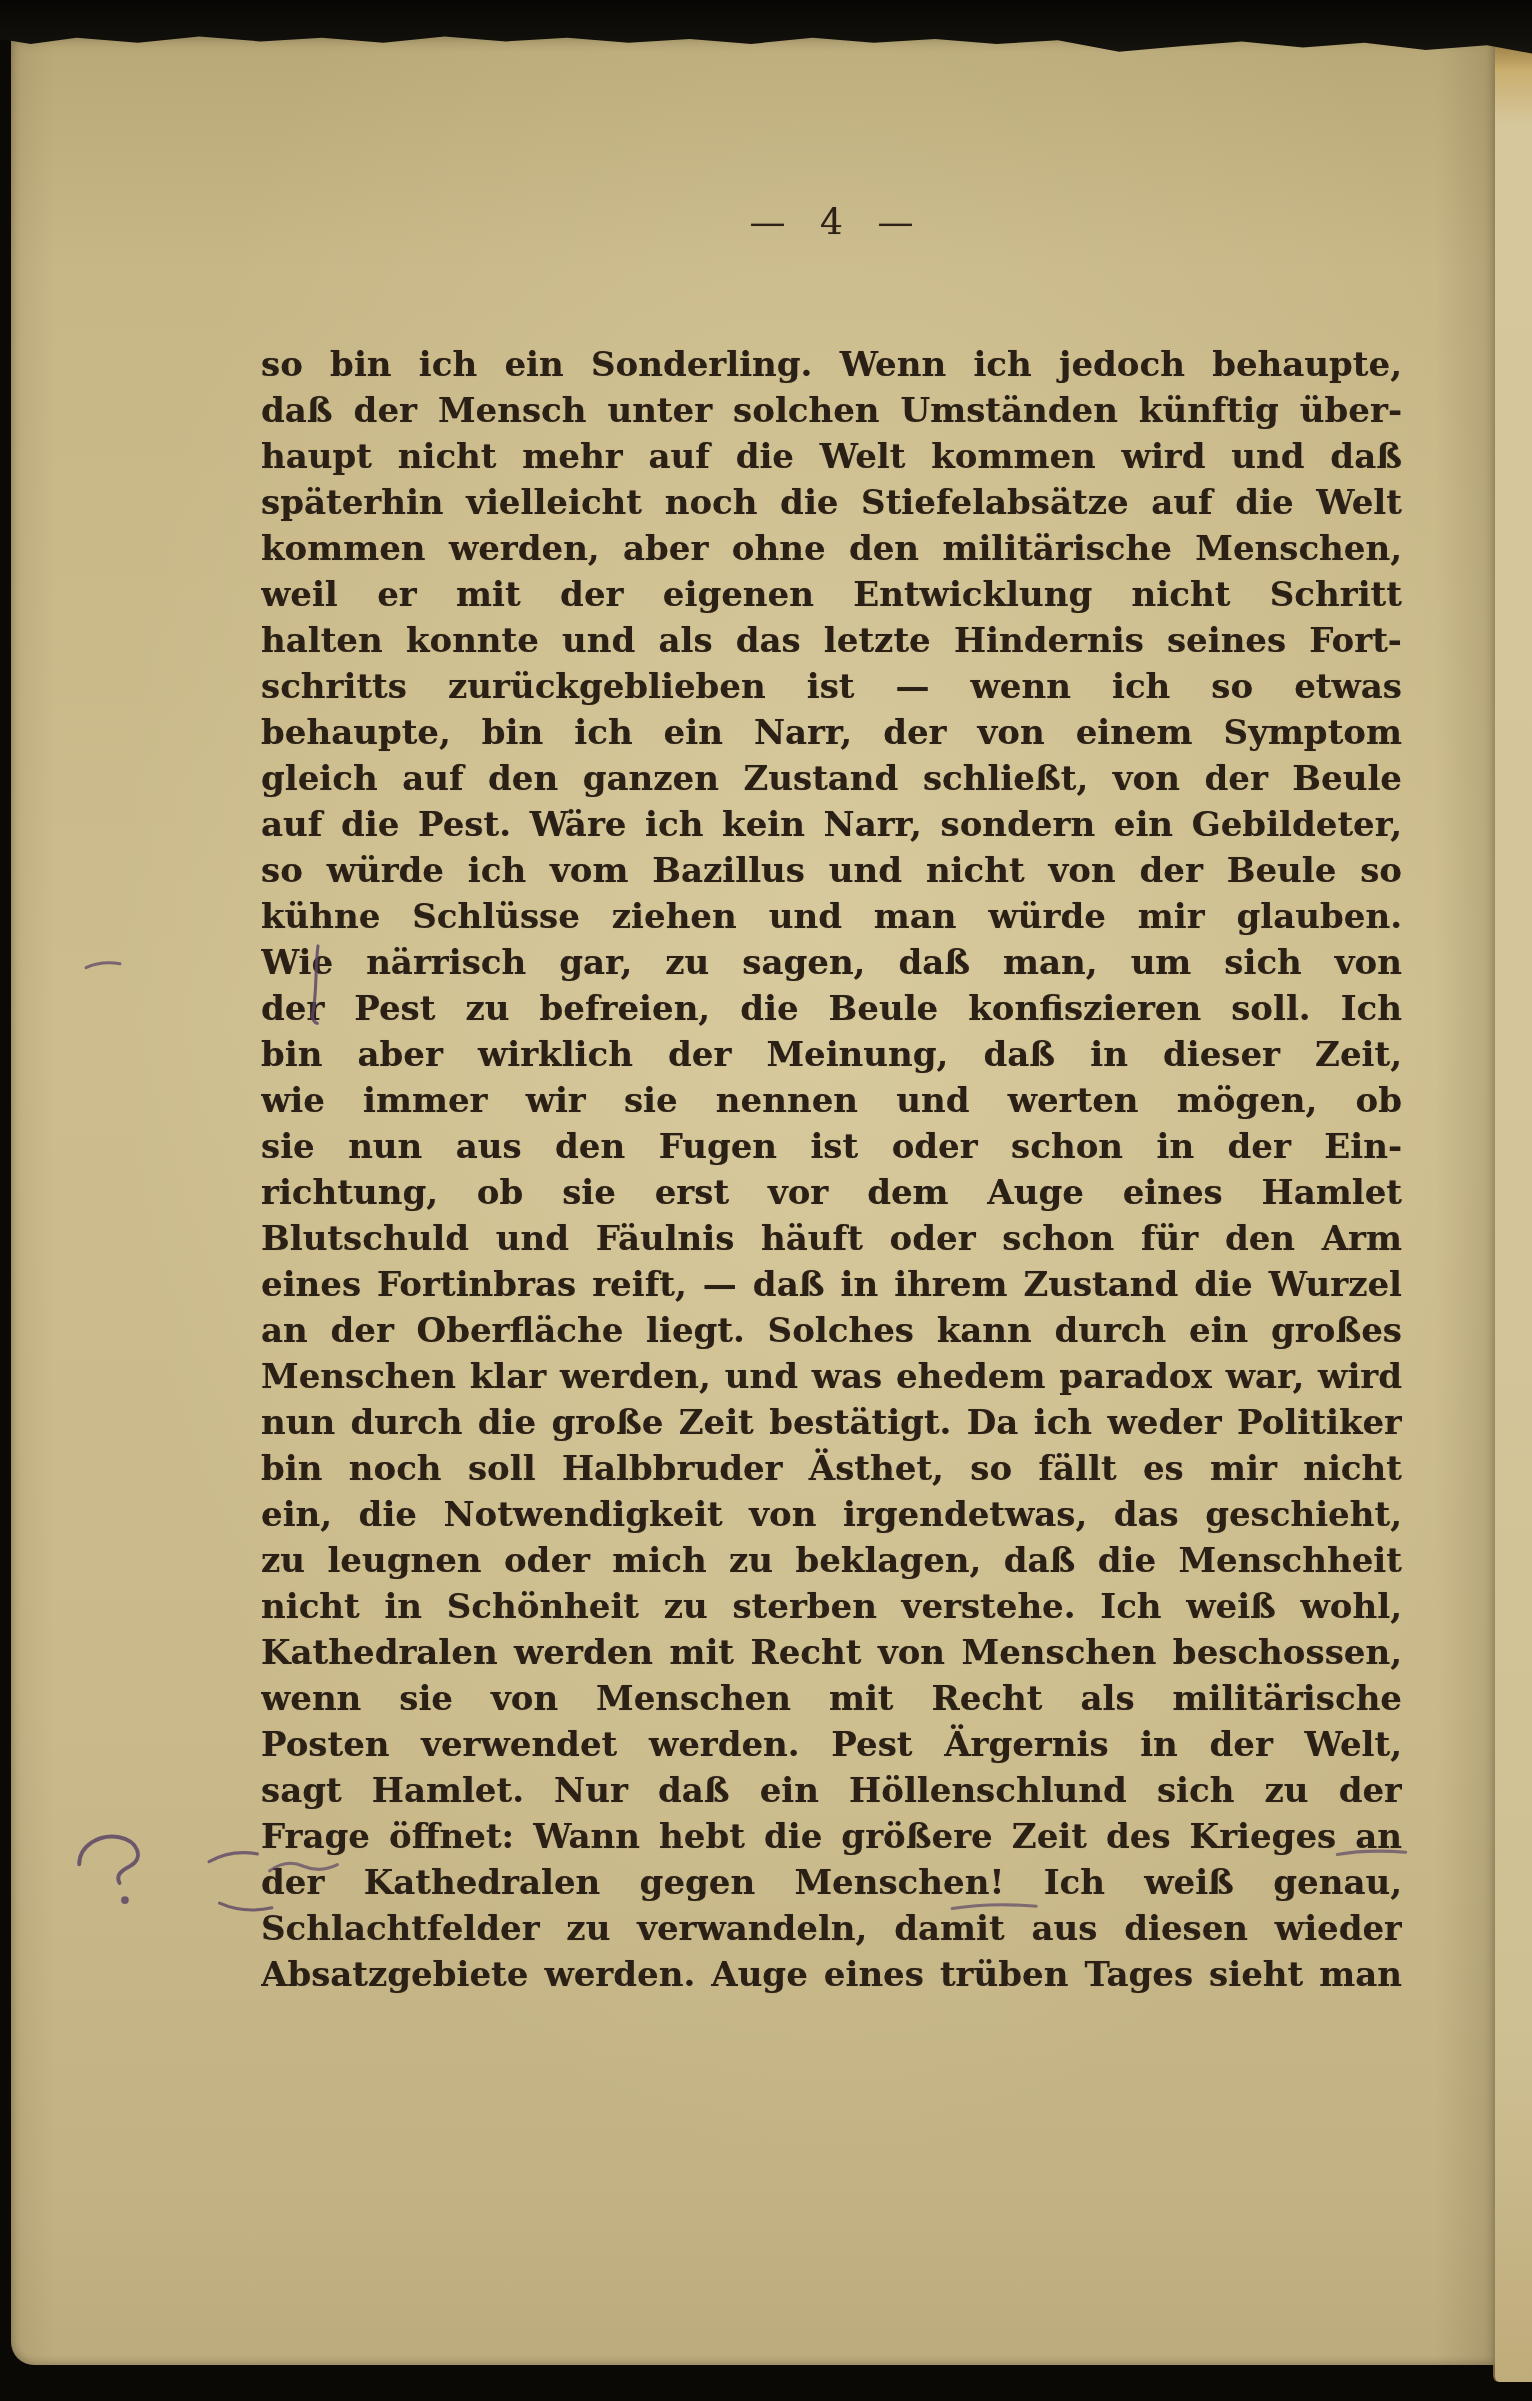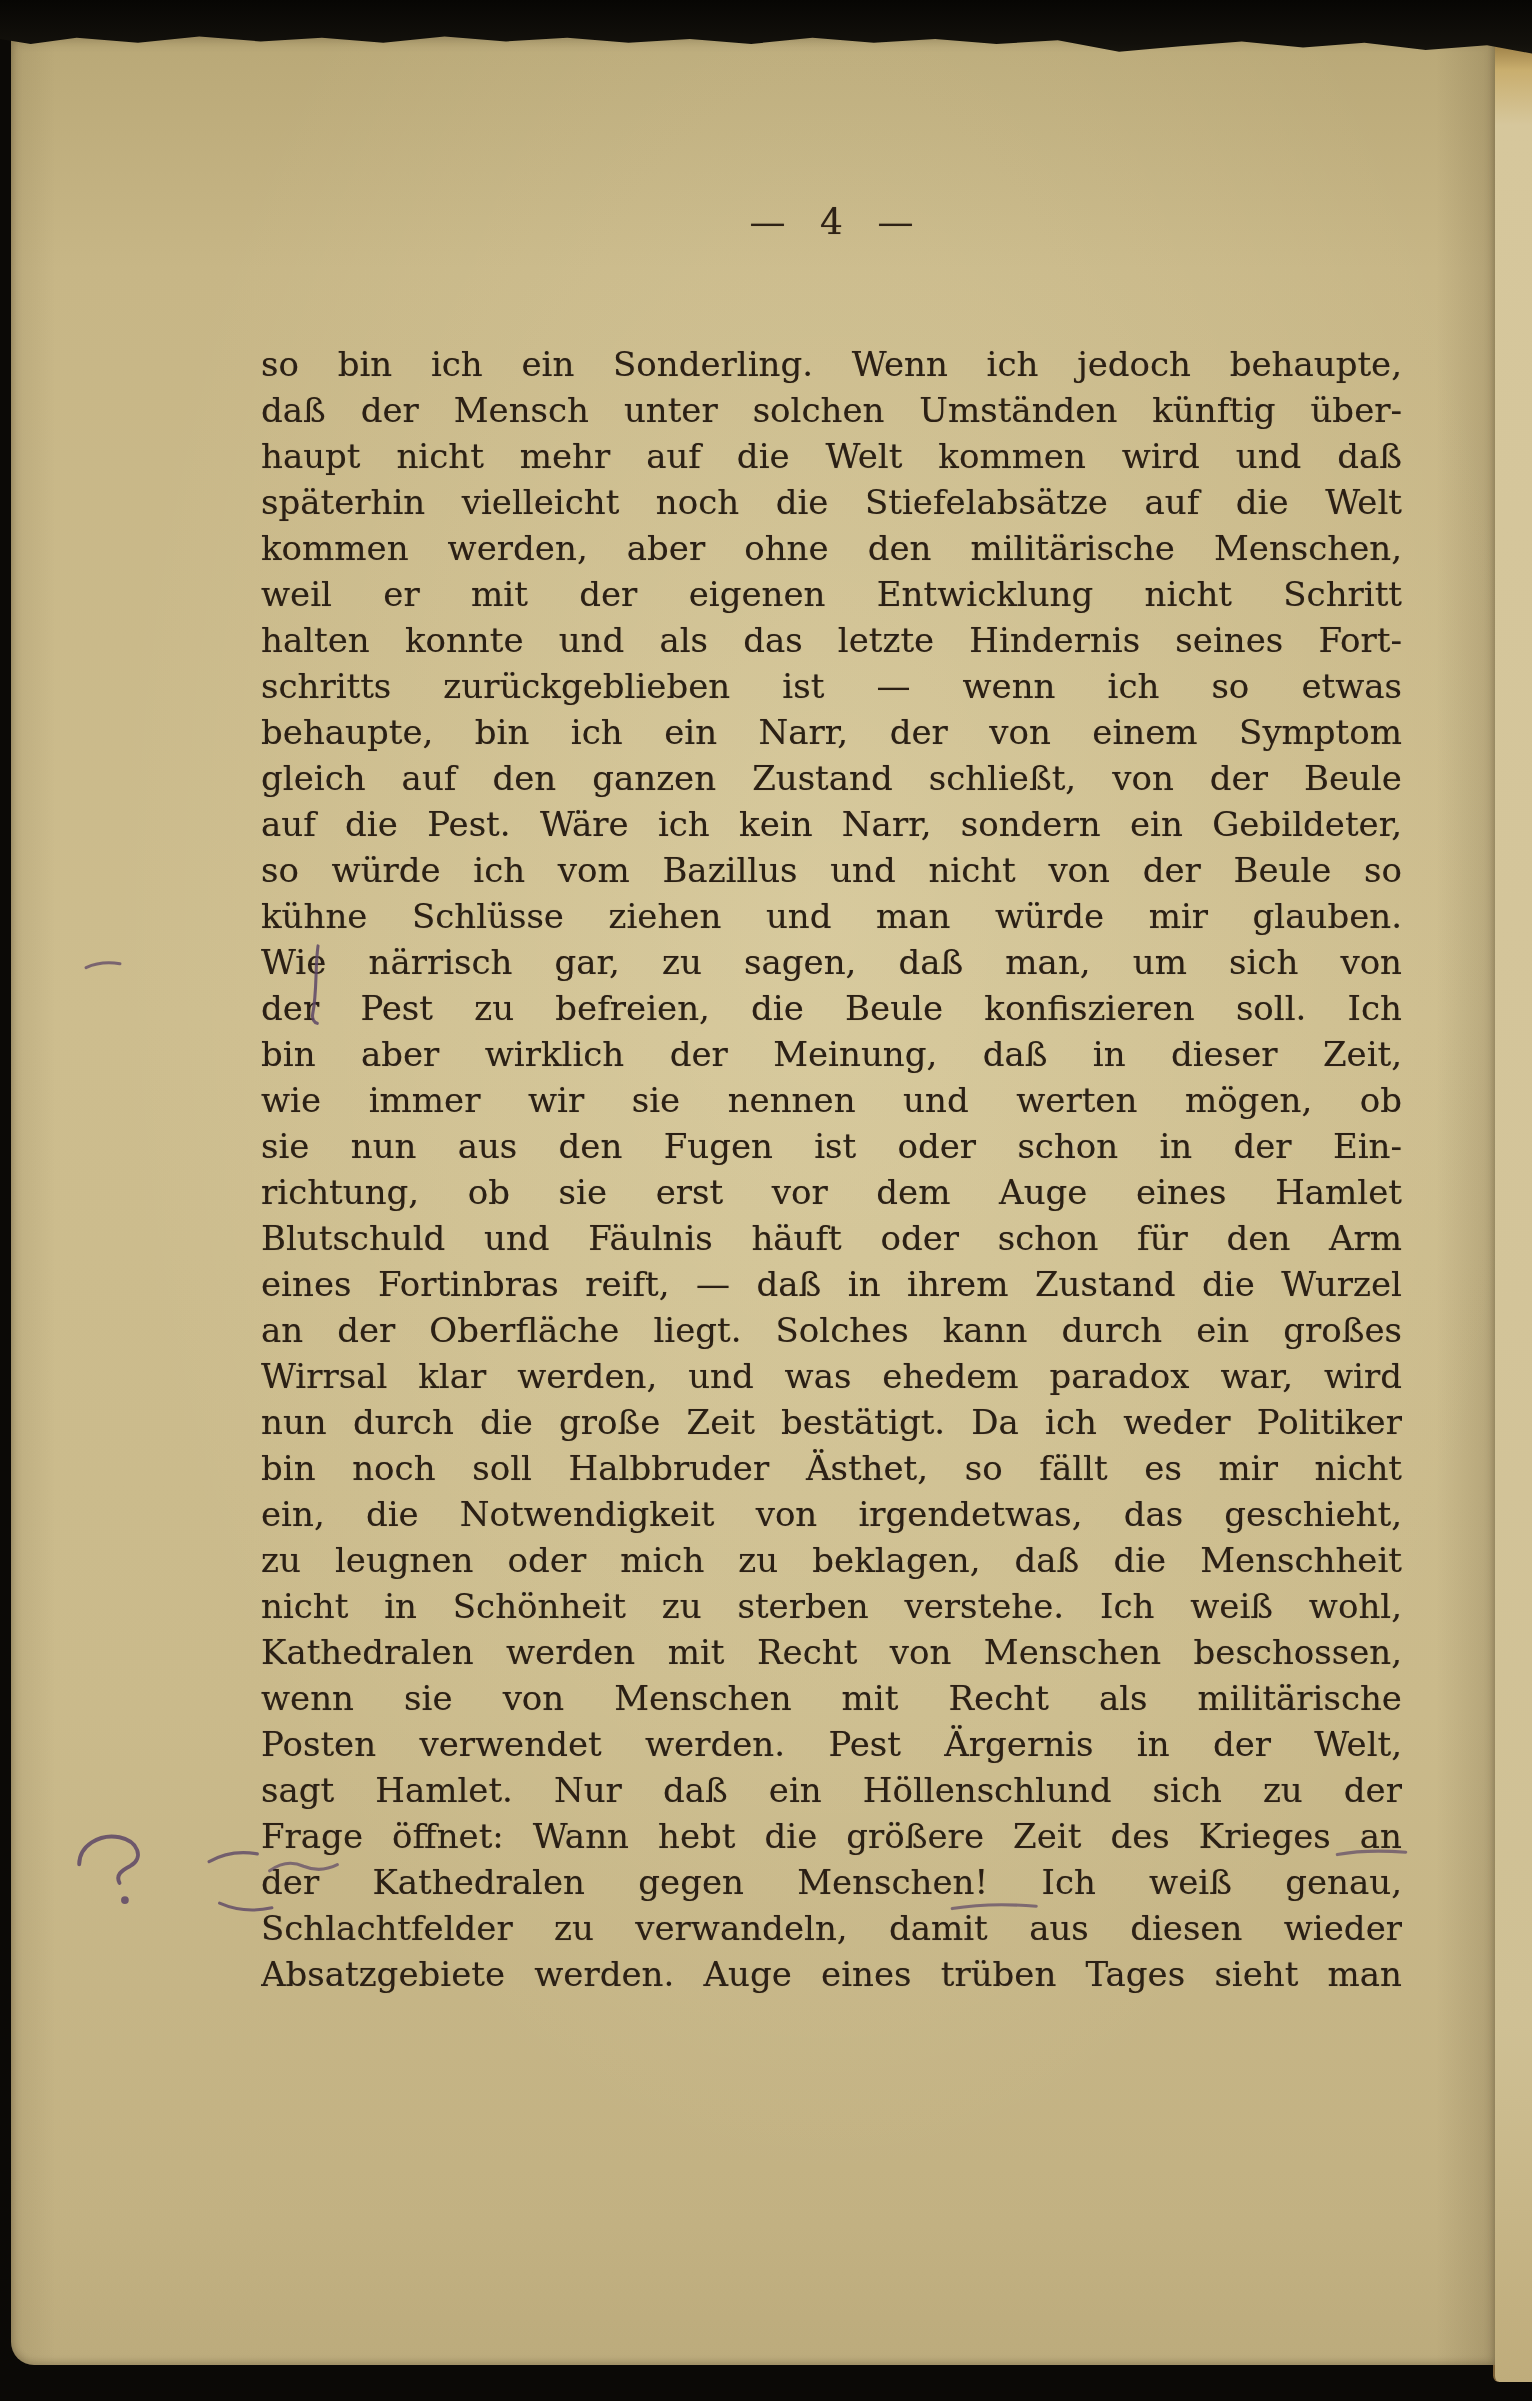--- a/index.html
+++ b/index.html
@@ -39,20 +39,21 @@
   
   .page-number{
     position:absolute;left:250px;top:165px;width:1141px;
     text-align:center;font-size:36px;color:#2e2216;word-spacing:23px;
     text-shadow:0 0 0.8px rgba(46,34,22,.45);
   }
   .text-block{
     position:absolute;left:250px;top:305px;width:1141px;
     font-size:34px;color:#2b2015;
     text-shadow:0 0 0.8px rgba(43,32,21,.4);
+    font-weight:bold;
   }
   .line{
     height:46px;line-height:46px;overflow:hidden;
     text-align:justify;text-align-last:justify;
     white-space:normal;
   }
   
   .mark{position:absolute;z-index:4;}
   .mark svg{display:block;}
   .mark path,.mark circle{stroke:#5d4766;fill:none;stroke-linecap:round;}
@@ -82,21 +83,21 @@
       <div class="line">kühne Schlüsse ziehen und man würde mir glauben.</div>
       <div class="line">Wie närrisch gar, zu sagen, daß man, um sich von</div>
       <div class="line">der Pest zu befreien, die Beule konfiszieren soll. Ich</div>
       <div class="line">bin aber wirklich der Meinung, daß in dieser Zeit,</div>
       <div class="line">wie immer wir sie nennen und werten mögen, ob</div>
       <div class="line">sie nun aus den Fugen ist oder schon in der Ein-</div>
       <div class="line">richtung, ob sie erst vor dem Auge eines Hamlet</div>
       <div class="line">Blutschuld und Fäulnis häuft oder schon für den Arm</div>
       <div class="line">eines Fortinbras reift, — daß in ihrem Zustand die Wurzel</div>
       <div class="line">an der Oberfläche liegt. Solches kann durch ein großes</div>
-      <div class="line">Wirrsal klar werden, und was ehedem paradox war, wird</div>
+      <div class="line">Menschen klar werden, und was ehedem paradox war, wird</div>
       <div class="line">nun durch die große Zeit bestätigt. Da ich weder Politiker</div>
       <div class="line">bin noch soll Halbbruder Ästhet, so fällt es mir nicht</div>
       <div class="line">ein, die Notwendigkeit von irgendetwas, das geschieht,</div>
       <div class="line">zu leugnen oder mich zu beklagen, daß die Menschheit</div>
       <div class="line">nicht in Schönheit zu sterben verstehe. Ich weiß wohl,</div>
       <div class="line">Kathedralen werden mit Recht von Menschen beschossen,</div>
       <div class="line">wenn sie von Menschen mit Recht als militärische</div>
       <div class="line">Posten verwendet werden. Pest Ärgernis in der Welt,</div>
       <div class="line">sagt Hamlet. Nur daß ein Höllenschlund sich zu der</div>
       <div class="line">Frage öffnet: Wann hebt die größere Zeit des Krieges an</div>

